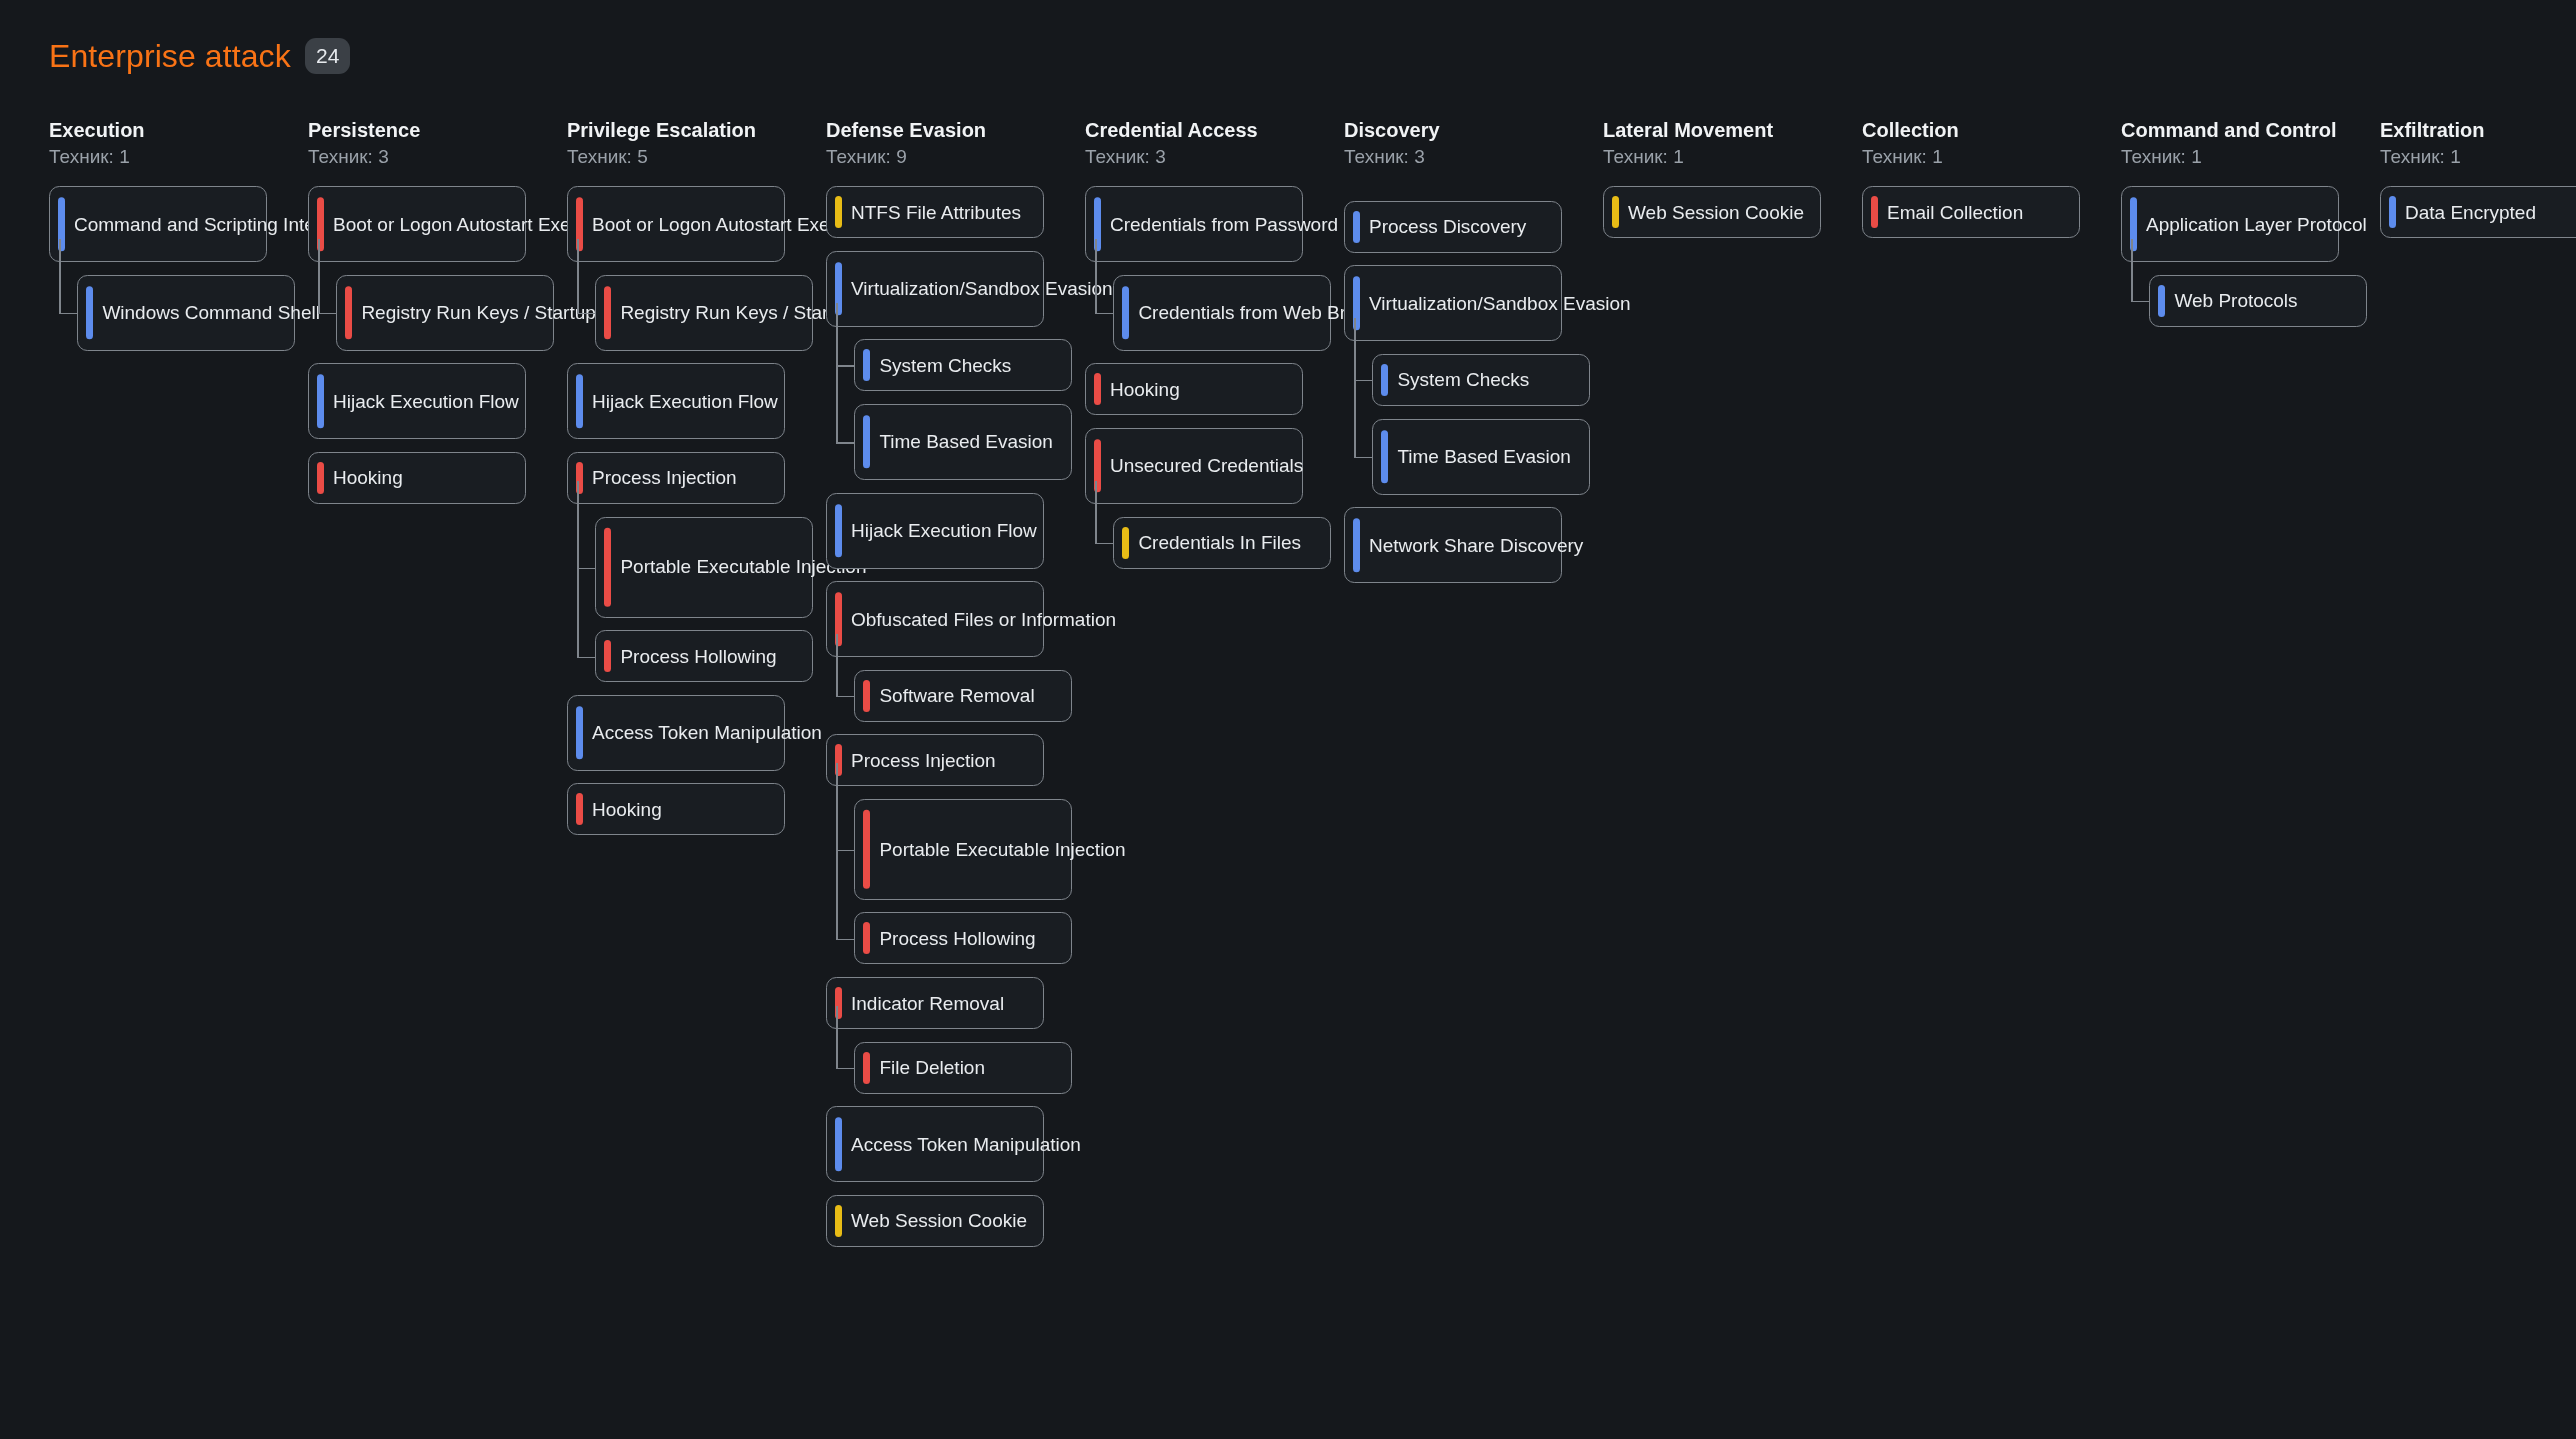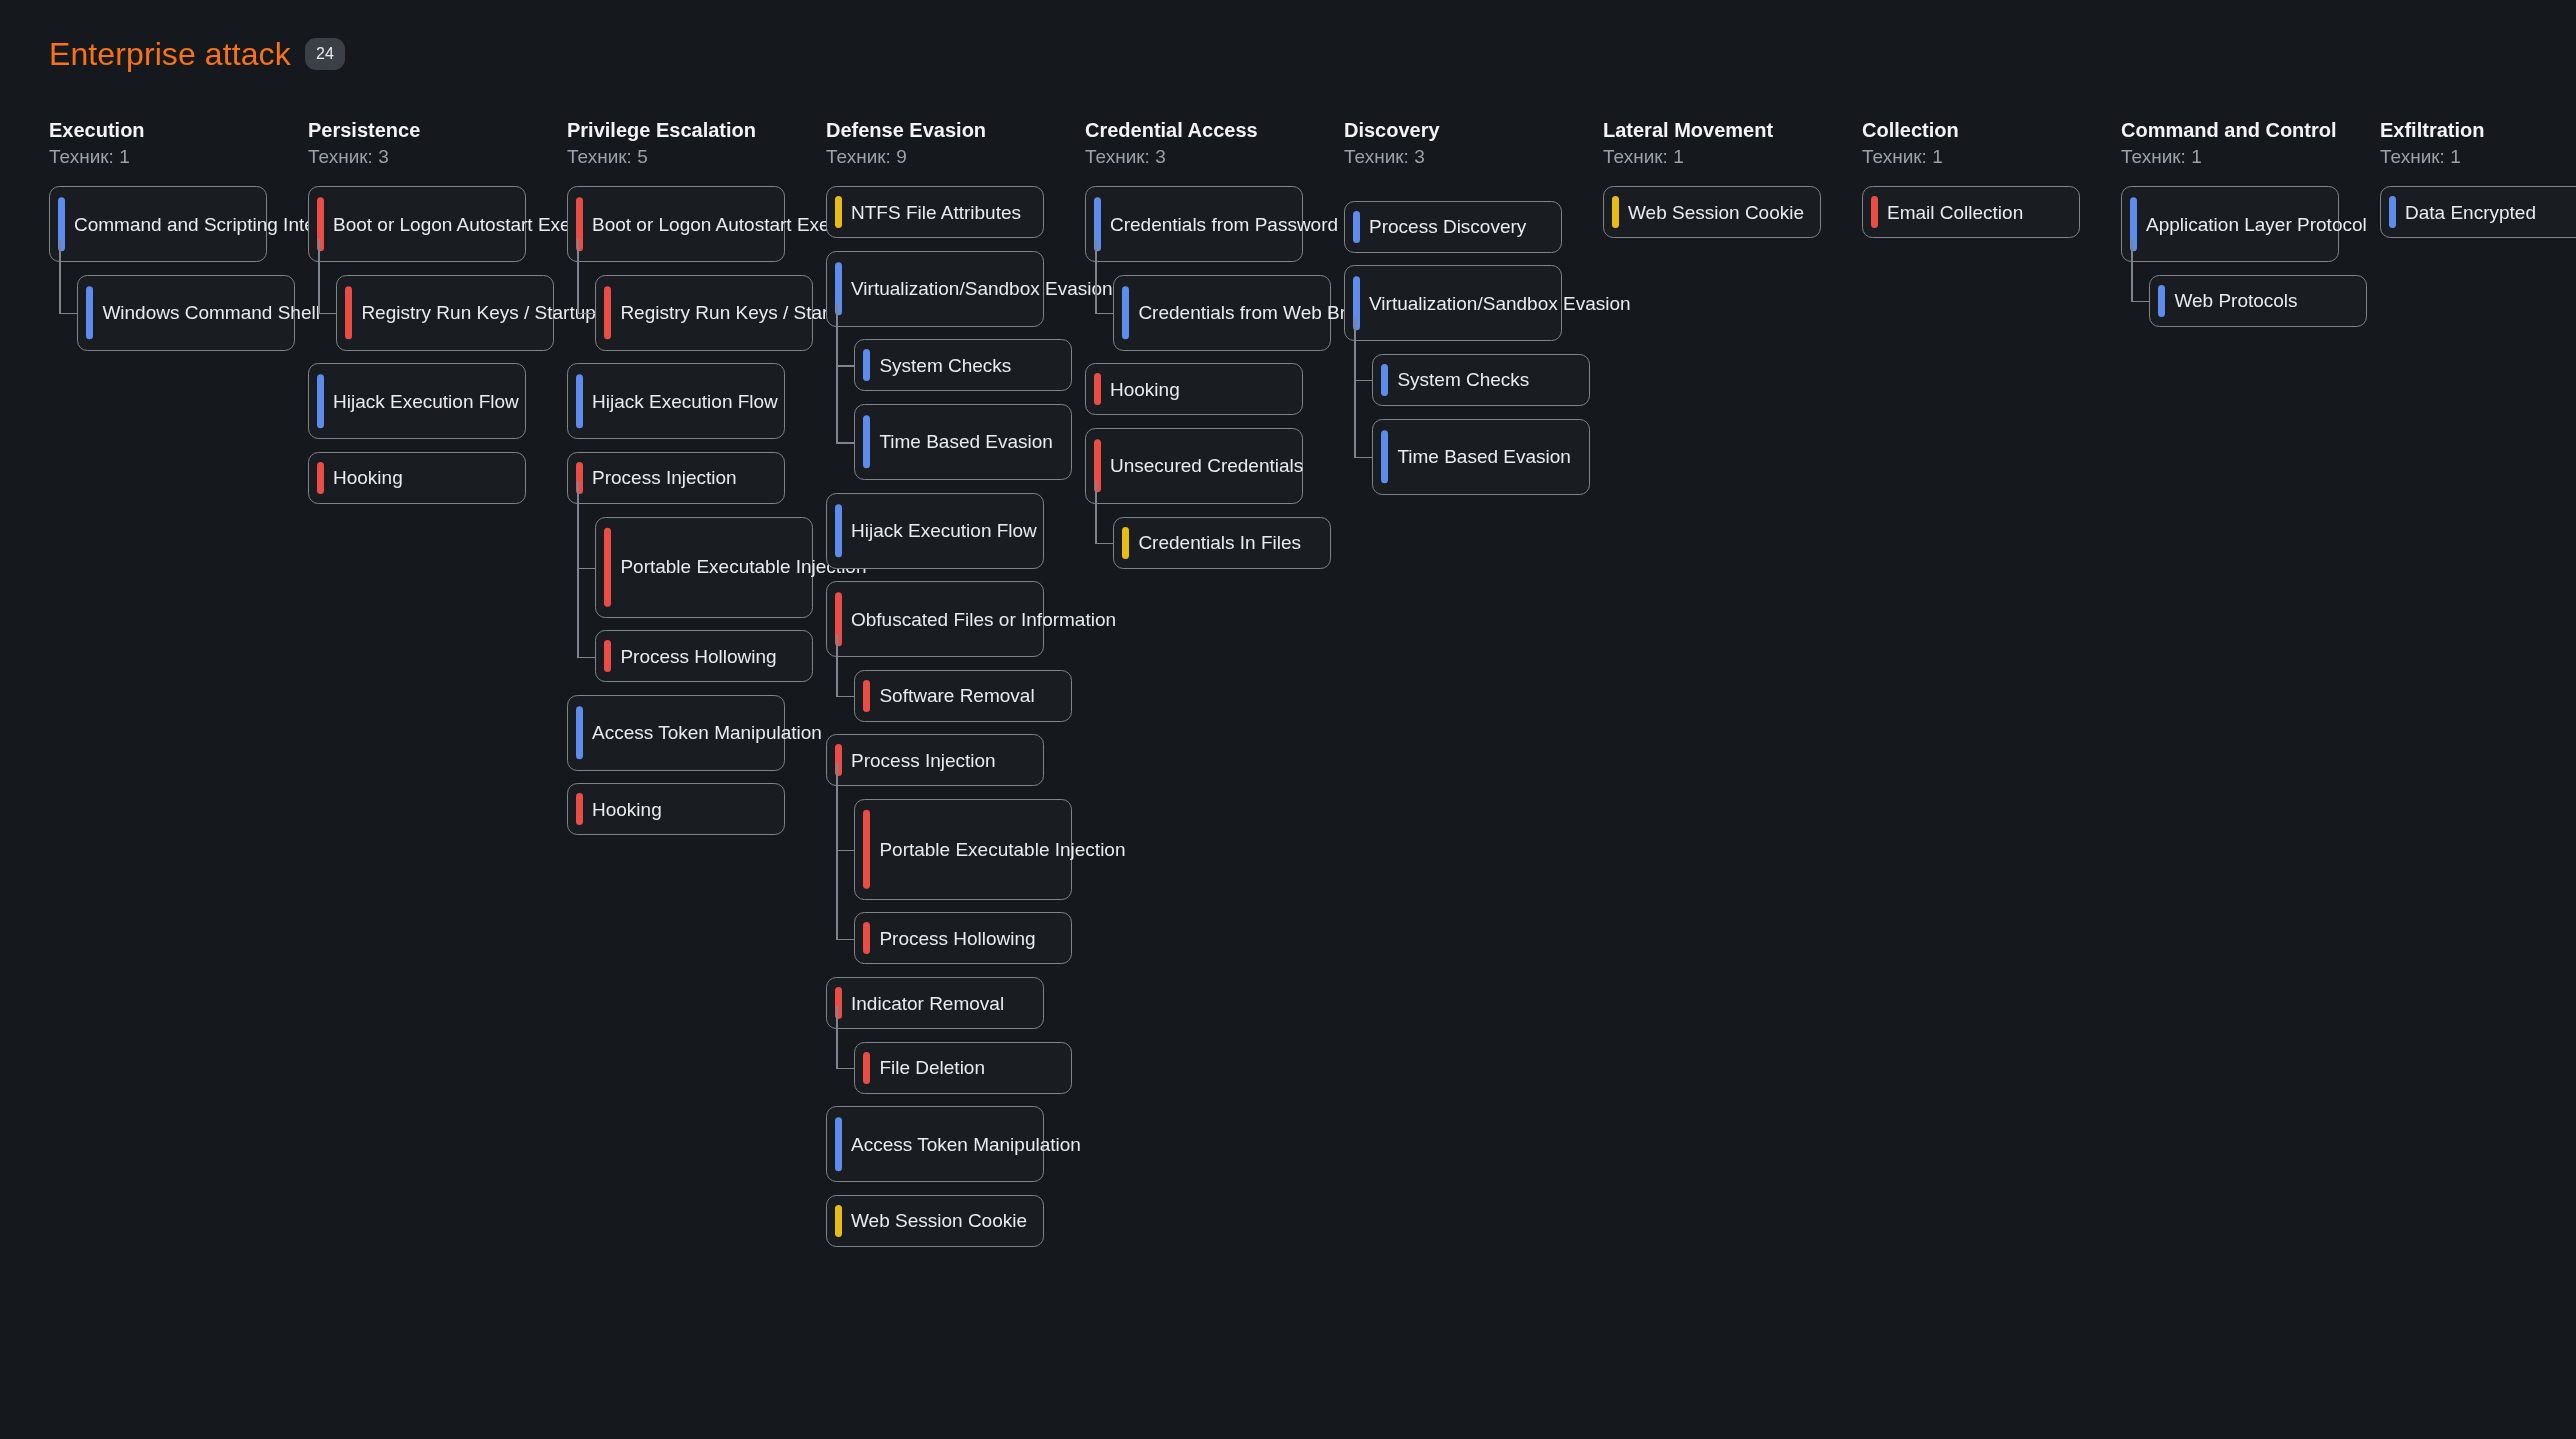--- a/index.html
+++ b/index.html
@@ -34,21 +34,21 @@
   .page-title {
     font-size: 32px;
     font-weight: 400;
     color: #f97316;
     letter-spacing: 0.1px;
     line-height: 1;
   }
   .title-badge {
     background: #3b4046;
     color: #e7eaee;
-    font-size: 16px;
+    font-size: 21px;
     line-height: 1;
     border-radius: 11px;
     padding: 7.1px 11px 8px 11px;
     min-width: 22px;
     text-align: center;
   }
 
   
   .matrix {
     position: absolute;
@@ -541,20 +541,28 @@
               <div class="node depth-1">
                 <div class="node-row">
                   <div class="card" style="height: 76px;">
                     <span class="sev-bar" style="background: rgb(93, 140, 237);"></span>
                     <span class="card-label">Time Based Evasion</span>
                   </div>
                 </div>
               </div>
             </div>
           </div>
+          <div class="node depth-0">
+            <div class="node-row">
+              <div class="card" style="height: 76px;">
+                <span class="sev-bar" style="background: rgb(93, 140, 237);"></span>
+                <span class="card-label">Network Share Discovery</span>
+              </div>
+            </div>
+          </div>
         </div>
       </div>
       <div class="tactic-col">
         <div class="tactic-head">
           <div class="tactic-name">Lateral Movement</div>
           <div class="tactic-count">Техник: 1</div>
         </div>
         <div class="tech-list">
           <div class="node depth-0">
             <div class="node-row">

